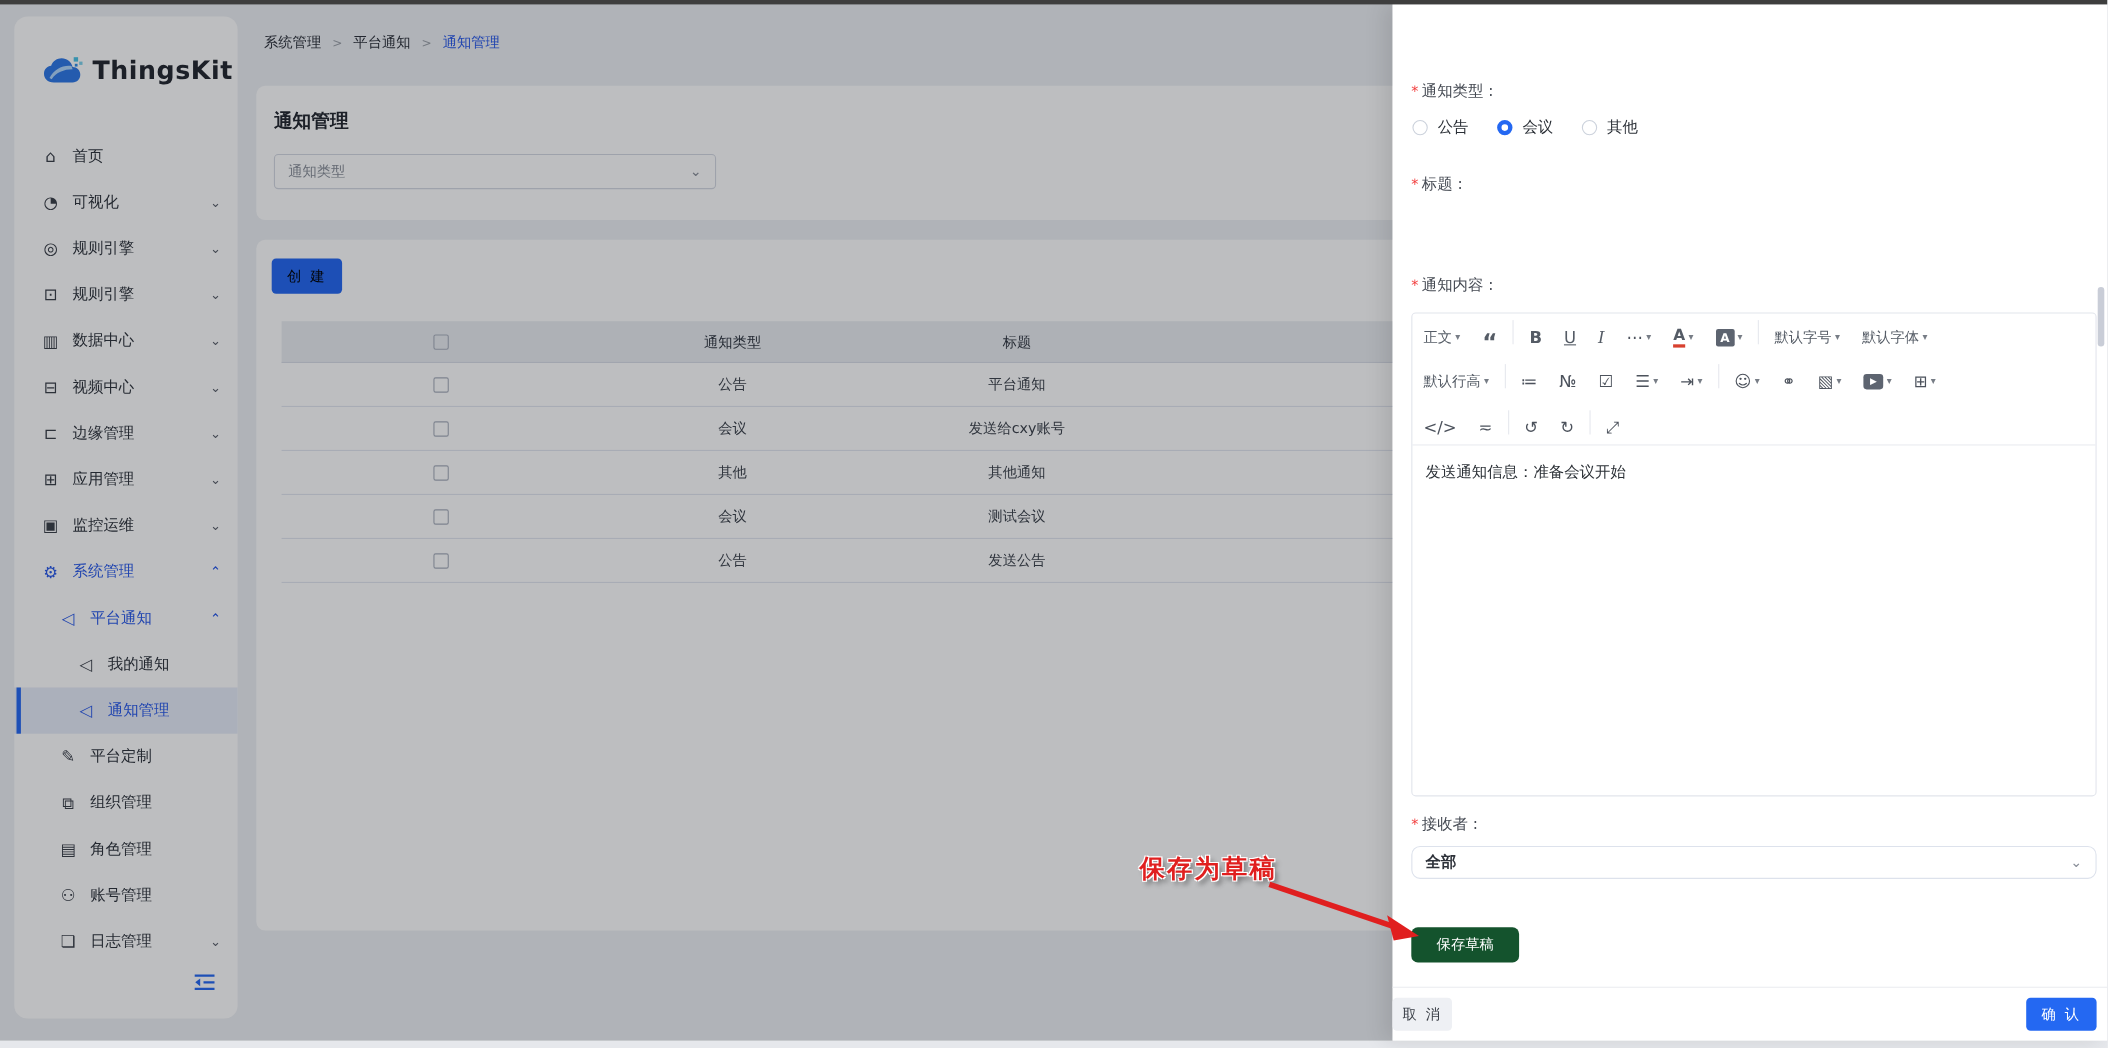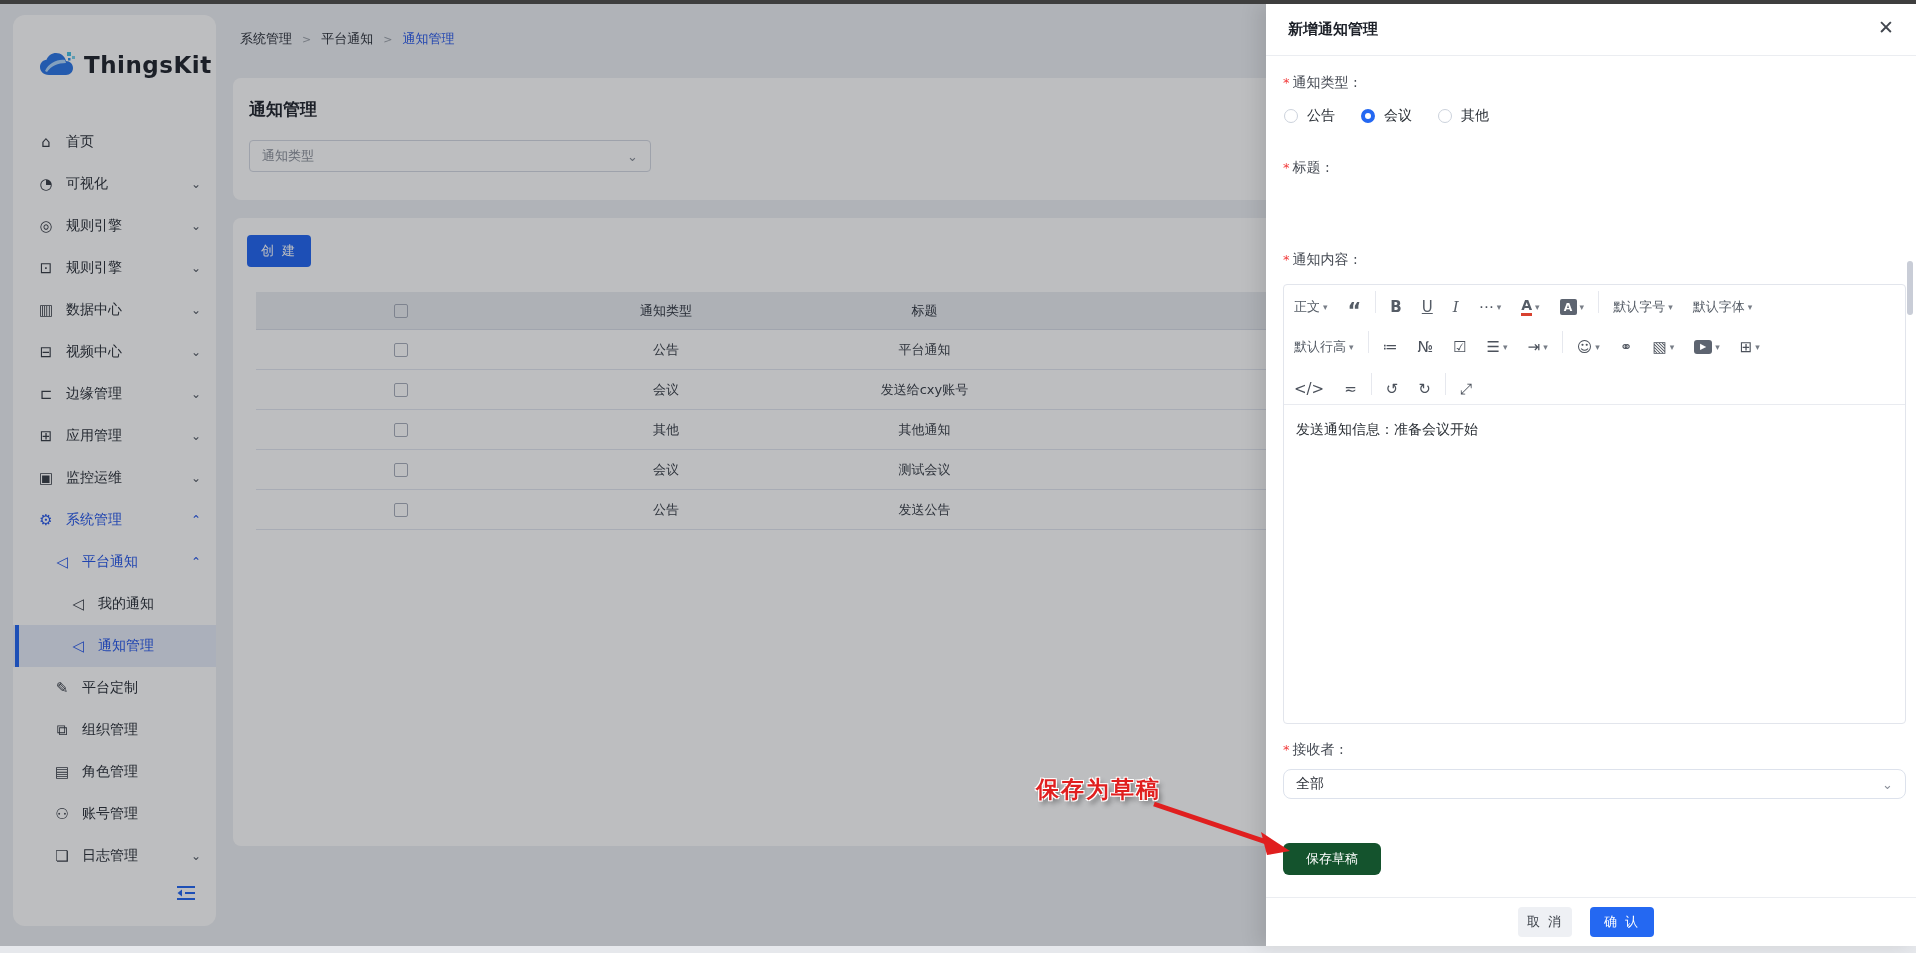--- a/index.html
+++ b/index.html
@@ -41,21 +41,21 @@
   
   .card { position:absolute; background:#fff; border-radius:8px; z-index:2; }
   .card1 { left:233px; top:78px; width:1660px; height:122px; }
   .pg-title { position:absolute; left:16px; top:20px; font-size:17px; font-weight:700; color:#23272f; }
   .sel { display:flex; align-items:center; border:1px solid #d5d9e2; border-radius:4px; background:#fff; }
   .filter-sel { position:absolute; left:16px; top:62px; width:402px; height:32px; padding:0 12px; cursor:pointer; }
   .sel .ph { font-size:13px; color:#8a8f99; }
   .sel .chev { margin-left:auto; font-size:13px; color:#8a8f99; }
   .card2 { left:233px; top:218px; width:1660px; height:628px; }
   .btn { display:flex; align-items:center; justify-content:center; cursor:pointer; border:none; border-radius:4px; font-family:inherit; }
-  .create-btn { position:absolute; left:14px; top:17px; width:64px; height:32px; background:#2468f2; color:#ffffff; font-size:13px; letter-spacing:2px; }
+  .create-btn { position:absolute; left:14px; top:17px; width:64px; height:32px; background:#2468f2; color:#000000; font-size:13px; letter-spacing:2px; }
 
   
   .tbl { position:absolute; left:23px; top:74px; right:0; }
   .t-row { display:flex; align-items:center; height:40px; border-bottom:1px solid #e2e6f0; }
   .t-head { height:38px; background:#ebeef2; border-bottom:1px solid #d9dde6; }
   .t-c0 { width:290px; display:flex; justify-content:center; }
   .t-c1 { width:240px; text-align:center; }
   .t-c2 { width:277px; text-align:center; }
   .t-cell { font-size:13px; color:#3d434c; }
   .t-head .t-cell { color:#2f353f; }
@@ -68,23 +68,23 @@
   .d-close { position:absolute; right:22px; top:14px; font-size:19px; color:#41464e; cursor:pointer; line-height:1; }
   .f-label { position:absolute; left:17px; font-size:14px; color:#464b54; }
   .req { color:#f23c3c; margin-right:3px; font-size:13px; }
   .radio-row { position:absolute; left:18px; top:103px; display:flex; align-items:center; gap:26px; }
   .radio-item { display:flex; align-items:center; gap:9px; cursor:pointer; }
   .radio-dot { width:14px; height:14px; border-radius:50%; border:1px solid #ccd2dc; background:#fff; }
   .radio-dot.sel { border:4px solid #2468f2; }
   .radio-item span.rlabel { font-size:14px; color:#2a2f36; }
   .t-input { position:absolute; left:17px; top:185px; width:623px; height:32px; border:1px solid #dde2ec; border-radius:8px; display:flex; align-items:center; padding:0 12px; font-size:14px; color:#30343b; cursor:text; }
   .rcv-sel { position:absolute; left:17px; top:765px; width:623px; height:30px; border-radius:8px; border:1px solid #dde2ec; padding:0 12px; cursor:pointer; }
-  .rcv-sel .val { font-size:14px; color:#2e323a; }
+  .rcv-sel .val { font-size:14px; color:#2e323a;font-weight:bold; }
   .draft-btn { position:absolute; left:17px; top:839px; width:98px; height:32px; background:#14532d; border-radius:6px; color:#fff; font-size:13px; }
-  .d-footer { position:absolute; left:0; bottom:0; width:100%; height:49px; border-top:1px solid #ebedf1; display:flex; align-items:center; justify-content:center; gap:18px; padding-right:10px; }
+  .d-footer { position:absolute; left:0; bottom:0; width:100%; height:49px; border-top:1px solid #ebedf1; display:flex; align-items:center; justify-content:space-between; gap:18px; padding-right:10px; }
   .cancel-btn { width:54px; height:30px; background:#eef0f4; color:#383d45; font-size:13px; letter-spacing:2px; }
   .confirm-btn { width:64px; height:30px; background:#2468f2; color:#fff; font-size:13px; letter-spacing:2px; }
   .d-scroll { position:absolute; right:3px; top:257px; width:6px; height:54px; border-radius:3px; background:#c9cdd7; }
 
   
   .editor { position:absolute; left:17px; top:280px; width:623px; height:440px; border:1px solid #e2e5ec; border-radius:4px; }
   .tb-row { display:flex; align-items:center; padding:0 10px; }
   .tb-r1 { height:34px; } .tb-r2 { height:45px; } .tb-r3 { height:40px; }
   .tb-group { display:flex; align-items:center; gap:20px; }
   .tb-div { width:1px; height:22px; background:#e6e8ee; margin:0 14px; }
@@ -279,24 +279,20 @@
           <div class="t-c1 t-cell">公告</div>
           <div class="t-c2 t-cell">发送公告</div>
         </div>
       </div>
   </div>
 
   <div class="bottom-strip"></div>
   <div class="overlay"></div>
 
   <div class="drawer">
-    <div class="d-head">
-      <span class="d-title">新增通知管理</span>
-      <span class="d-close">✕</span>
-    </div>
 
     <div class="f-label" style="top:70px">
       <span class="req">*</span><span>通知类型 :</span>
     </div>
     <div class="radio-row" id="radioRow">
         <div class="radio-item">
           <span class="radio-dot"></span>
           <span class="rlabel">公告</span>
         </div>
         <div class="radio-item">

